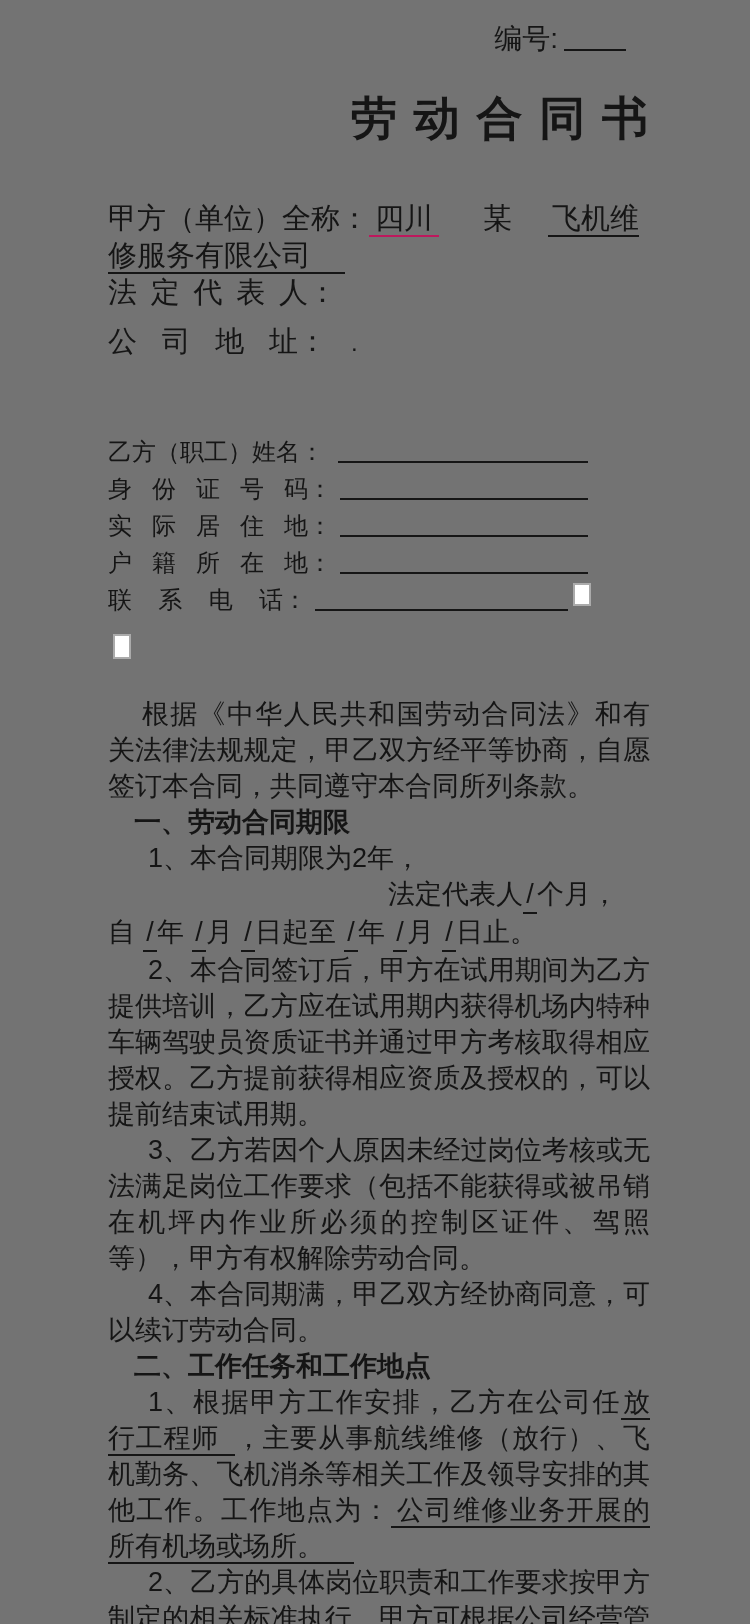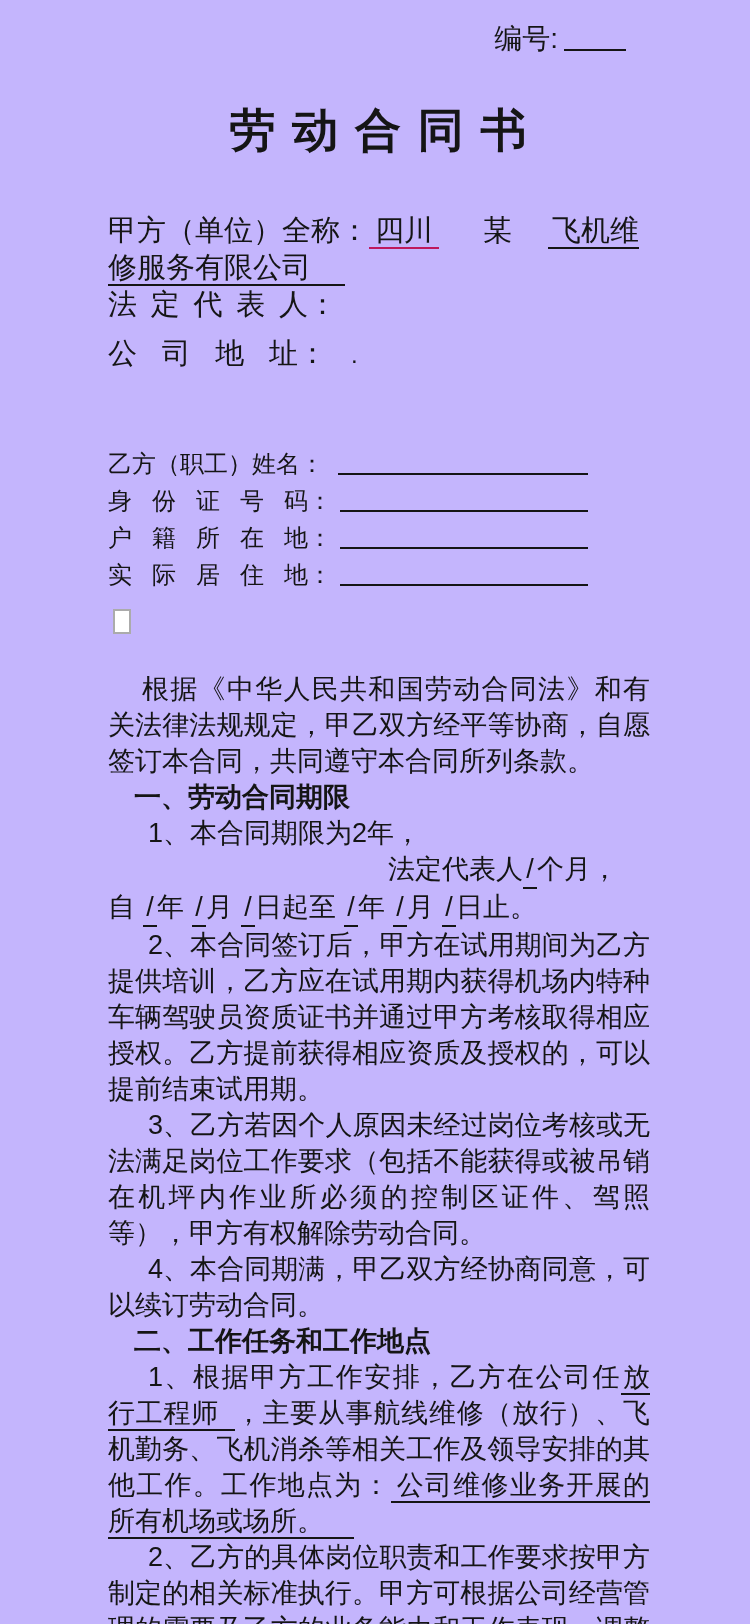--- a/index.html
+++ b/index.html
@@ -1,33 +1,33 @@
 <!DOCTYPE html>
 <html><head>
 <meta charset="utf-8">
 <style>
   html,body{margin:0;padding:0;background:#ffffff;}
   .page{
     position:relative;
     width:750px;height:1624px;
-    background:#c4b5fd;
+    background:#737373;
     overflow:hidden;
     color:#151515;
     font-family:"Liberation Sans","DejaVu Sans",sans-serif;
   }
   .content{margin-left:108px;width:542px;}
   p,h1,h2{margin:0;padding:0;}
 
   
   .serial{padding-top:22px;text-align:right;padding-right:24px;font-size:28px;line-height:34px;}
   .uline{display:inline-block;height:6px;border-bottom:2px solid #151515;position:relative;top:3px;}
   .ul-serial{width:62px;margin-left:6px;}
 
   
-  .title{margin-top:44px;text-align:center;font-size:46px;font-weight:700;letter-spacing:2px;line-height:60px;}
+  .title{margin-top:32px;text-align:right;font-size:46px;font-weight:700;letter-spacing:2px;line-height:60px;}
 
   
   .block-a{margin-top:52px;font-size:29px;line-height:37px;}
   .block-b{margin-top:72px;font-size:24px;line-height:37px;}
   .jl{display:inline-block;text-align:justify;text-align-last:justify;vertical-align:baseline;}
   .w200{width:200px;}
   .w190{width:190px;margin-top:12px;}
   .w175{width:175px;}
   .useg{border-bottom:2px solid #be185d;padding:0 6px 1px;}
   .sichuan{margin-right:44px;}
@@ -68,22 +68,23 @@
 
     <div class="block-a">
       <p><span>甲方（单位）全称：</span><span class="useg sichuan">四川</span><span class="mou">某</span><span class="company-u">飞机维修服务有限公司</span></p>
       <p><span class="jl w200">法定代表人</span><span>：</span></p>
       <p><span class="jl w190">公司地址</span><span>：</span><span class="dot">.</span></p>
     </div>
 
     <div class="block-b">
       <p><span>乙方（职工）姓名：</span><span class="uline ul-250"></span></p>
       <p><span class="jl w200">身份证号码</span><span>：</span><span class="uline ul-248"></span></p>
+      <p><span class="jl w200">实际居住地</span><span>：</span><span class="uline ul-248"></span></p>
       <p><span class="jl w200">户籍所在地</span><span>：</span><span class="uline ul-248"></span></p>
-      <p><span class="jl w200">实际居住地</span><span>：</span><span class="uline ul-248"></span></p>
+      <p><span class="jl w175">联系电话</span><span>：</span><span class="uline ul-253"></span><span class="tofu tofu-inline"></span></p>
     </div>
 
     <div class="tofu-row"><span class="tofu tofu-alone"></span></div>
 
     <div class="body-text">
       <p class="preamble">根据《中华人民共和国劳动合同法》和有关法律法规规定，甲乙双方经平等协商，自愿签订本合同，共同遵守本合同所列条款。</p>
 
       <h2 class="heading">一、劳动合同期限</h2>
       <p class="clause">1、本合同期限为2年，</p>
       <div class="trial-line"><span>法定代表人</span><span class="bslash">/</span><span>个月，</span></div>

